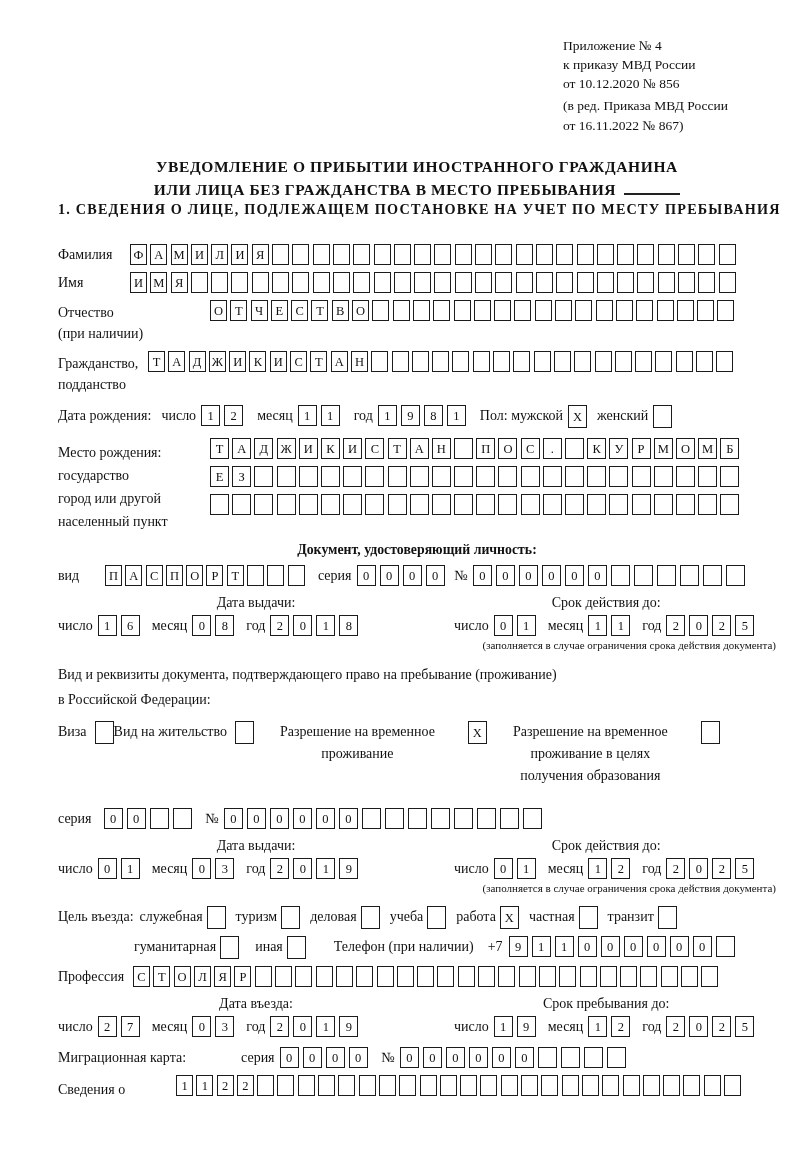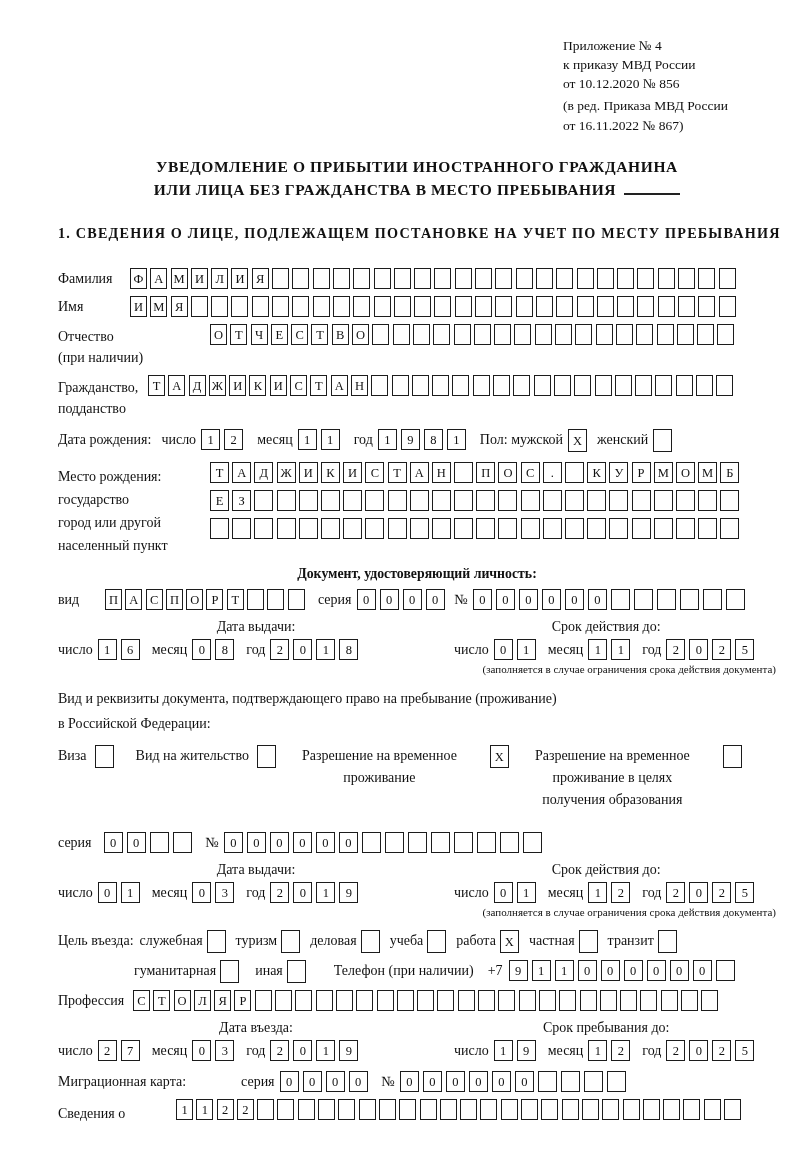--- a/index.html
+++ b/index.html
@@ -13,21 +13,21 @@
   .page{box-sizing:border-box;width:800px;height:1163px;padding:36px 24px 16px 58px;}
 
   
   .hdr{margin-left:505px;width:215px;font-size:13.5px;line-height:1.42;}
   .hdr .sub{margin-top:3px;}
   .forma{margin-top:14px;text-align:right;padding-right:12px;font-weight:bold;font-size:14.5px;letter-spacing:.6px;}
 
   
   .title{margin-top:20px;text-align:center;font-weight:bold;font-size:15.5px;line-height:1.5;letter-spacing:.6px;}
   .blank-line{display:inline-block;width:56px;height:12px;border-bottom:2px solid #222;margin-left:8px;}
-  .sec{margin-top:24px;font-weight:bold;font-size:14.2px;letter-spacing:1.2px;white-space:nowrap;}
+  .sec{font-weight:bold;font-size:14.2px;letter-spacing:1.2px;white-space:nowrap;}
 
   
   .row{display:flex;align-items:flex-start;margin-top:7px;}
   .cells{display:inline-flex;flex:none;}
   .cell{
     flex:none;display:inline-flex;align-items:center;justify-content:center;
     width:15px;height:19px;border:1.6px solid #1c1c1c;margin-right:3.3px;
     font-size:12.5px;line-height:1;background:#fff;
   }
   .wide .cell{width:17px;margin-right:3.2px;}
@@ -53,21 +53,21 @@
   .drow .dlabel.first{margin-left:0;}
   .note-r{margin-top:3px;text-align:right;font-size:11px;}
 
   .intro{margin-top:12px;line-height:1.75;}
 
   
   .permits{margin-top:9px;align-items:flex-start;}
   .pitem{display:flex;align-items:flex-start;flex:none;}
   .plbl{padding-top:3px;margin-right:8px;}
   .plines{text-align:center;line-height:1.55;margin-right:10px;}
-  .gap14{margin-left:26px;gap:23px;} .gap22{margin-left:22px;}
+  .gap14{margin-left:26px;gap:23px;} .gap22{}
 
   
   .purpose .plbl{margin:0 4px 0 10px;padding-top:3px;}
   .purpose .plbl.first{margin-left:6px;}
   .indent{margin-left:76px;}
   .phone-label{padding-top:3px;margin:0 14px 0 28px;}
   .phone-prefix{padding-top:3px;margin-right:6px;}
   .mt10{margin-top:10px;} .mt12{margin-top:12px;} .mt22{margin-top:22px;} .mt26{margin-top:26px;}
   .ml55{margin-left:55px;}
   .repslbl{line-height:23px;}

